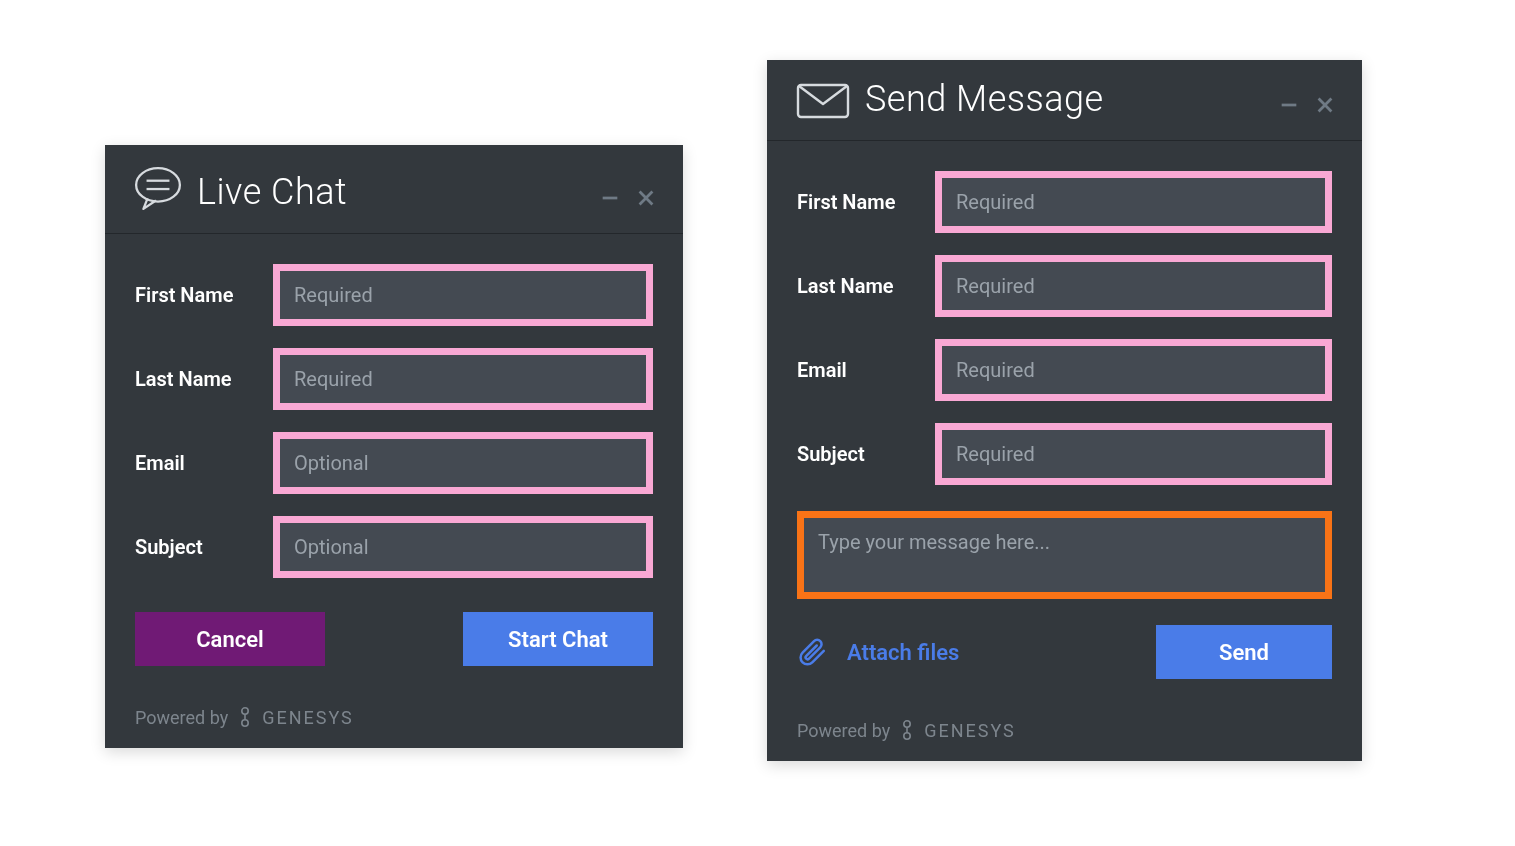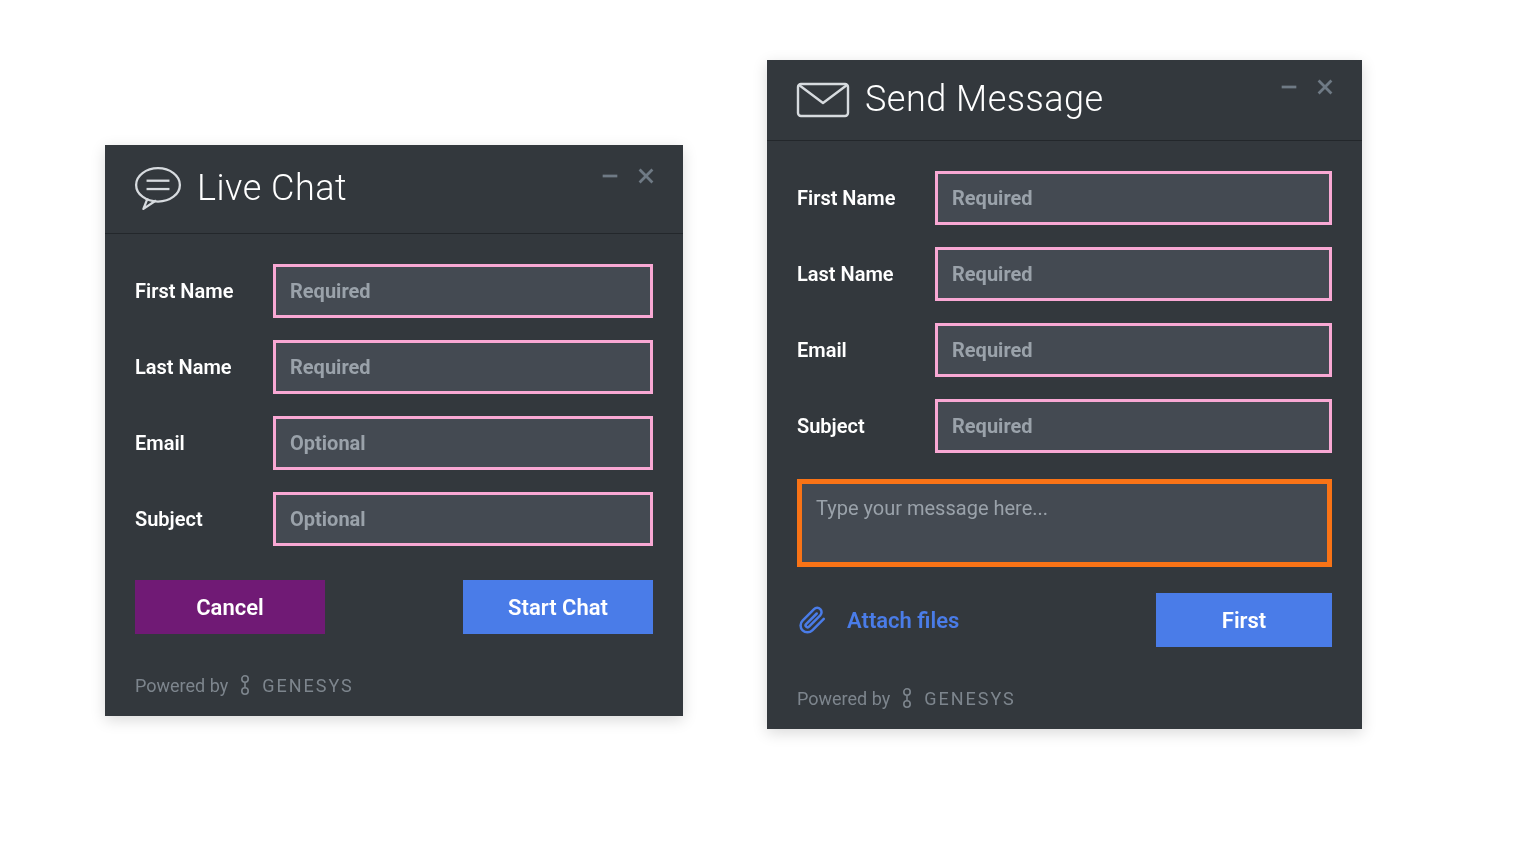--- a/index.html
+++ b/index.html
@@ -15,21 +15,21 @@
   .widget {
     position: absolute;
     background: #33383d;
     box-shadow: 0 4px 14px rgba(0,0,0,0.15);
   }
   .widget.livechat { left: 105px; top: 145px; width: 578px; }
   .widget.sendmsg  { left: 767px; top: 60px;  width: 595px; }
 
   .hdr {
     display: flex;
-    align-items: center;
+    align-items: flex-end;
     padding: 18px 26px 20px 28px;
     border-bottom: 1px solid #23272b;
   }
   .hdr-title {
     color: #ffffff;
     font-size: 36px;
     font-weight: 300;
     letter-spacing: 0.5px;
     margin-left: 14px;
     flex: 1;
@@ -47,35 +47,35 @@
   .lbl {
     width: 138px;
     color: #ffffff;
     font-size: 20px;
     font-weight: 600;
   }
   .inp {
     flex: 1;
     height: 48px;
     background: #444a52;
-    border: 3px solid #f9a8d4;
+    border: 7px solid #f9a8d4;
     color: #fff;
     font-size: 20px;
-    font-weight: 700;
+    font-weight: 400;
     padding: 0 14px;
     outline: none;
     font-family: inherit;
   }
   .inp::placeholder { color: #9aa2aa; }
 
   .msgbox {
     width: 100%;
     height: 88px;
     background: #444a52;
-    border: 5px solid #f97316;
+    border: 7px solid #f97316;
     color: #fff;
     font-size: 20px;
     font-weight: 400;
     padding: 12px 14px;
     outline: none;
     resize: none;
     box-sizing: border-box;
     font-family: inherit;
     margin-bottom: 22px;
   }
@@ -234,21 +234,21 @@
 
       <textarea class="msgbox" placeholder="Type your message here..." style=""></textarea>
 
       <div class="btnrow">
         <span class="attach">
           <svg viewBox="0 0 24 24" fill="none" stroke="#4a7ce8" stroke-width="2" stroke-linecap="round" stroke-linejoin="round">
             <path d="M21.44 11.05l-9.19 9.19a5.5 5.5 0 0 1-7.78-7.78l9.19-9.19a3.5 3.5 0 1 1 4.95 4.95l-9.19 9.19a1.5 1.5 0 0 1-2.12-2.12l8.49-8.49"></path>
           </svg>
           <span>Attach files</span>
         </span>
-        <button class="btn primary" style="min-width:176px;">First</button>
+        <button class="btn primary" style="min-width:176px;">Send</button>
       </div>
     </div>
 
     <div class="footer">
       <span>Powered by</span>
       <span class="glogo">
         <svg viewBox="0 0 18 22" fill="none" stroke="#7d858d" stroke-width="1.6">
           <circle cx="9" cy="5" r="3.2"></circle>
             <circle cx="9" cy="17" r="3.2"></circle>
             <line x1="9" y1="8.2" x2="9" y2="13.8"></line>

